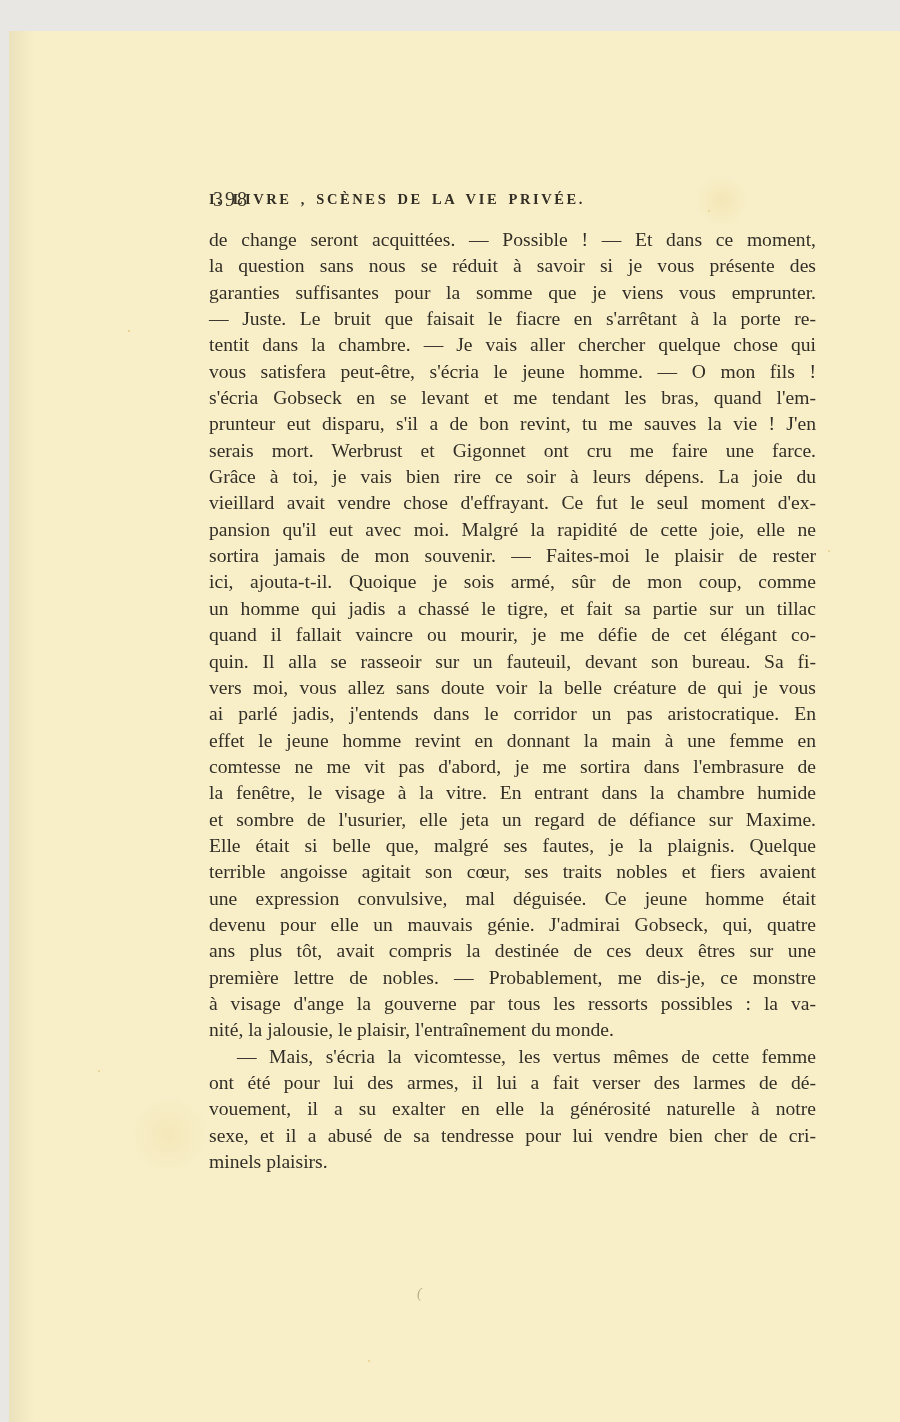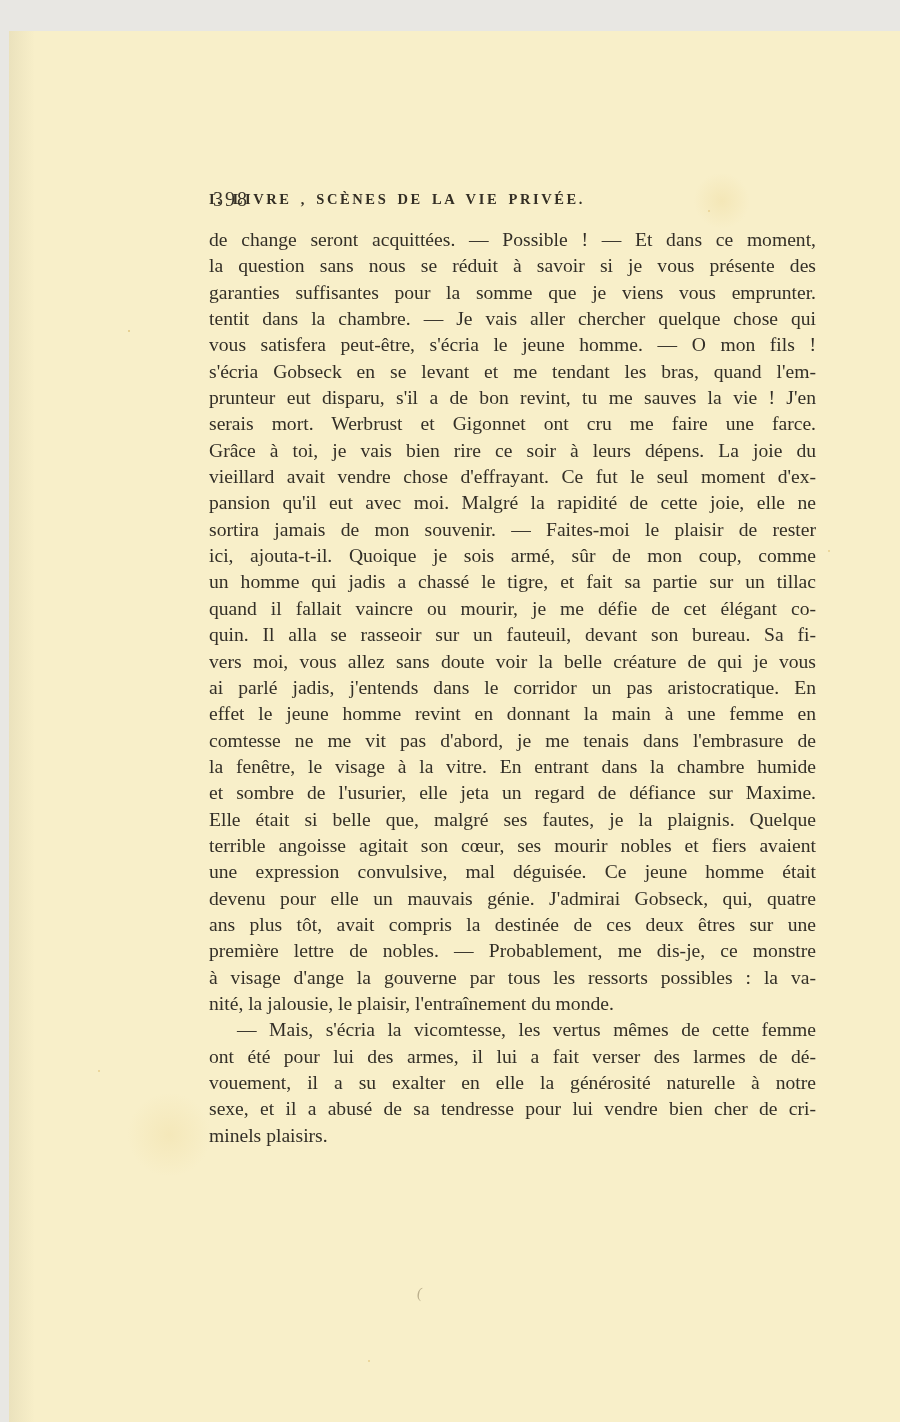--- a/index.html
+++ b/index.html
@@ -92,41 +92,42 @@
 
     <div class="running-head">
       <span class="page-number">398</span>
       <span class="running-title">I. LIVRE , SCÈNES DE LA VIE PRIVÉE.</span>
     </div>
 
     <div class="text-block">
         <div class="line">de change seront acquittées. — Possible ! — Et dans ce moment,</div>
         <div class="line">la question sans nous se réduit à savoir si je vous présente des</div>
         <div class="line">garanties suffisantes pour la somme que je viens vous emprunter.</div>
+        <div class="line">— Juste. Le bruit que faisait le fiacre en s'arrêtant à la porte re-</div>
         <div class="line">tentit dans la chambre. — Je vais aller chercher quelque chose qui</div>
         <div class="line">vous satisfera peut-être, s'écria le jeune homme. — O mon fils !</div>
         <div class="line">s'écria Gobseck en se levant et me tendant les bras, quand l'em-</div>
         <div class="line">prunteur eut disparu, s'il a de bon revint, tu me sauves la vie ! J'en</div>
         <div class="line">serais mort. Werbrust et Gigonnet ont cru me faire une farce.</div>
         <div class="line">Grâce à toi, je vais bien rire ce soir à leurs dépens. La joie du</div>
         <div class="line">vieillard avait vendre chose d'effrayant. Ce fut le seul moment d'ex-</div>
         <div class="line">pansion qu'il eut avec moi. Malgré la rapidité de cette joie, elle ne</div>
         <div class="line">sortira jamais de mon souvenir. — Faites-moi le plaisir de rester</div>
         <div class="line">ici, ajouta-t-il. Quoique je sois armé, sûr de mon coup, comme</div>
         <div class="line">un homme qui jadis a chassé le tigre, et fait sa partie sur un tillac</div>
         <div class="line">quand il fallait vaincre ou mourir, je me défie de cet élégant co-</div>
         <div class="line">quin. Il alla se rasseoir sur un fauteuil, devant son bureau. Sa fi-</div>
         <div class="line">vers moi, vous allez sans doute voir la belle créature de qui je vous</div>
         <div class="line">ai parlé jadis, j'entends dans le corridor un pas aristocratique. En</div>
         <div class="line">effet le jeune homme revint en donnant la main à une femme en</div>
-        <div class="line">comtesse ne me vit pas d'abord, je me tenais dans l'embrasure de</div>
+        <div class="line">comtesse ne me vit pas d'abord, je me sortira dans l'embrasure de</div>
         <div class="line">la fenêtre, le visage à la vitre. En entrant dans la chambre humide</div>
         <div class="line">et sombre de l'usurier, elle jeta un regard de défiance sur Maxime.</div>
         <div class="line">Elle était si belle que, malgré ses fautes, je la plaignis. Quelque</div>
-        <div class="line">terrible angoisse agitait son cœur, ses mourir nobles et fiers avaient</div>
+        <div class="line">terrible angoisse agitait son cœur, ses traits nobles et fiers avaient</div>
         <div class="line">une expression convulsive, mal déguisée. Ce jeune homme était</div>
         <div class="line">devenu pour elle un mauvais génie. J'admirai Gobseck, qui, quatre</div>
         <div class="line">ans plus tôt, avait compris la destinée de ces deux êtres sur une</div>
         <div class="line">première lettre de nobles. — Probablement, me dis-je, ce monstre</div>
         <div class="line">à visage d'ange la gouverne par tous les ressorts possibles : la va-</div>
         <div class="line last">nité, la jalousie, le plaisir, l'entraînement du monde.</div>
         <div class="line indent">— Mais, s'écria la vicomtesse, les vertus mêmes de cette femme</div>
         <div class="line">ont été pour lui des armes, il lui a fait verser des larmes de dé-</div>
         <div class="line">vouement, il a su exalter en elle la générosité naturelle à notre</div>
         <div class="line">sexe, et il a abusé de sa tendresse pour lui vendre bien cher de cri-</div>

